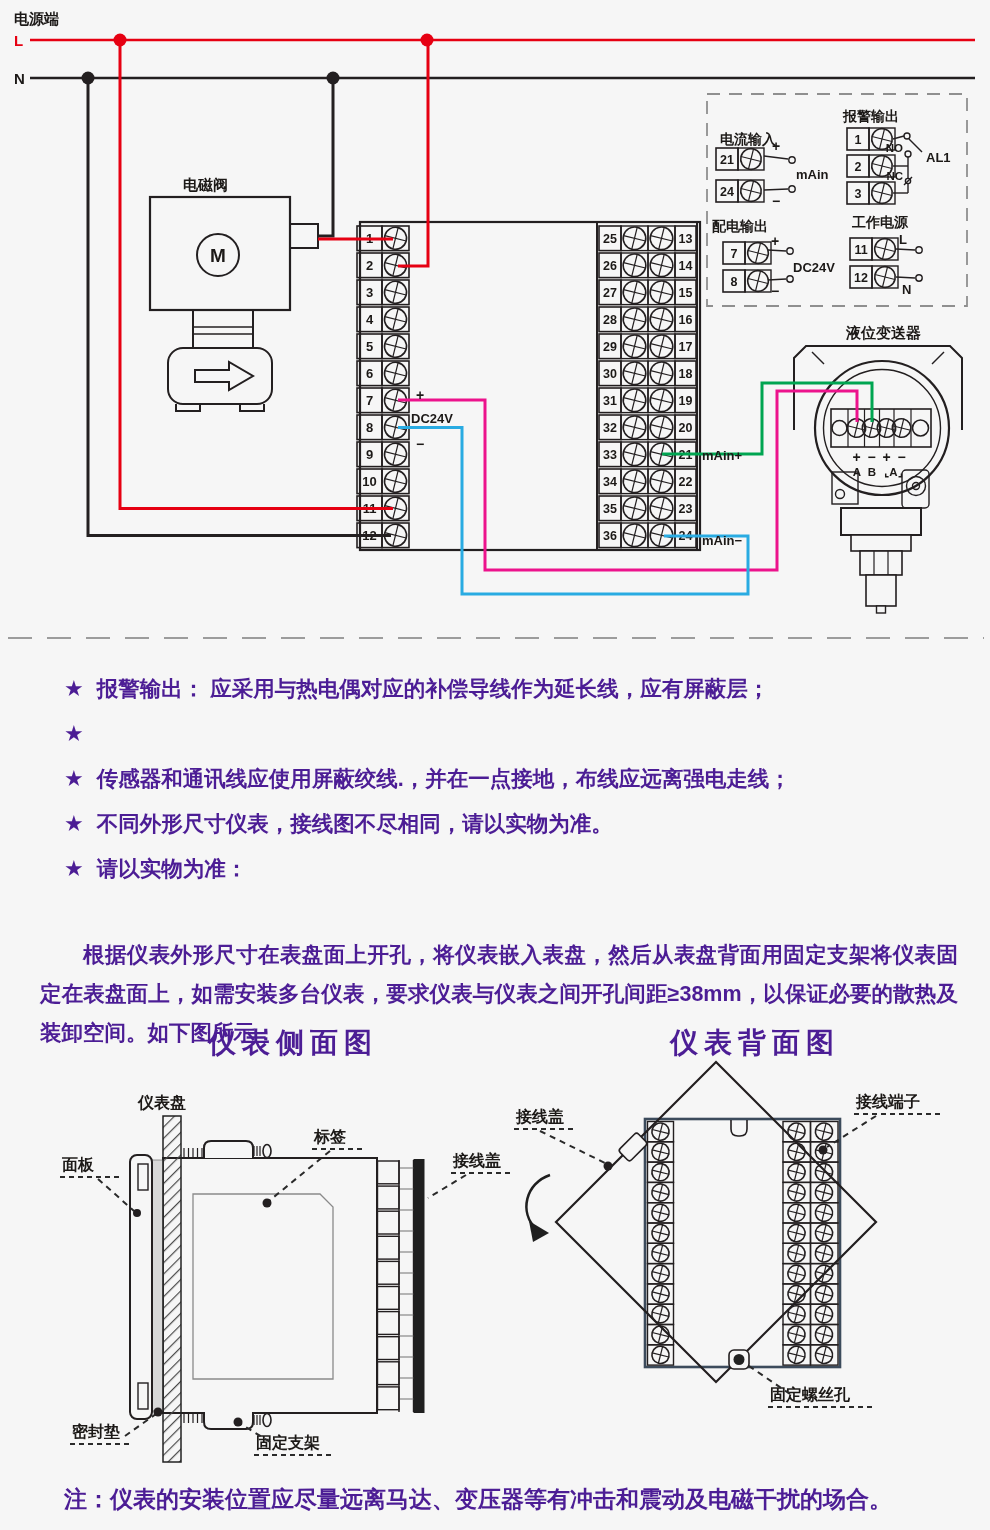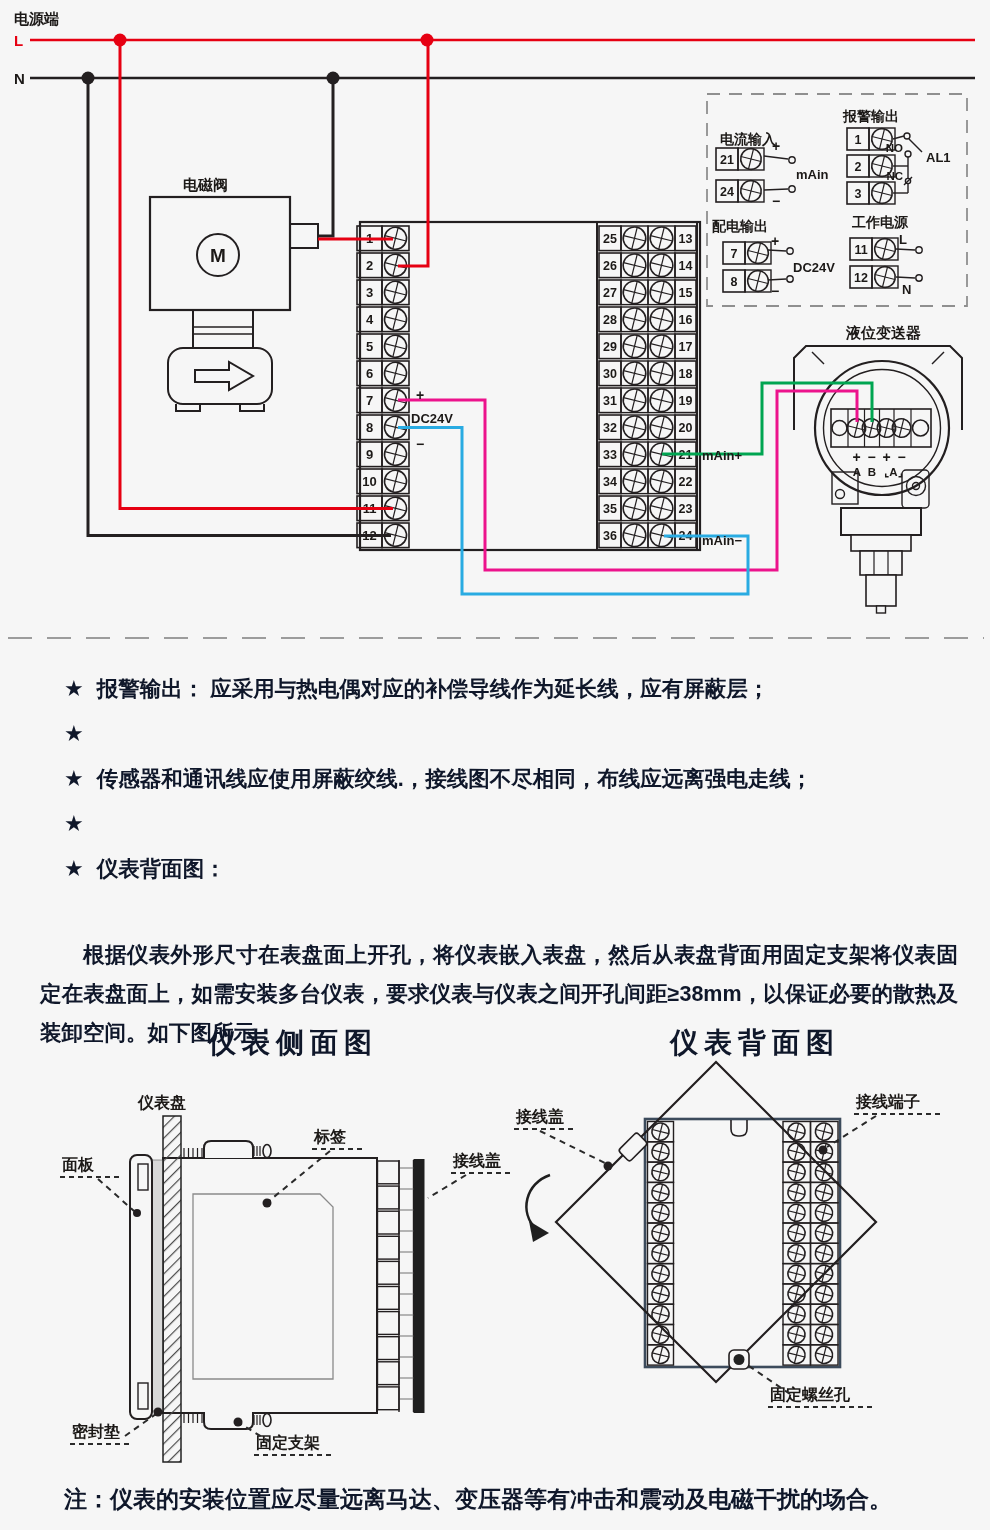--- a/index.html
+++ b/index.html
@@ -1,17 +1,17 @@
 <!DOCTYPE html>
 <html><head>
 <meta charset="utf-8">
 <style>
   html,body{margin:0;padding:0;background:#fff;}
   .page{position:relative;width:990px;height:1530px;background:#f6f6f6;overflow:hidden;
-        font-family:"Liberation Sans","DejaVu Sans",sans-serif;color:#0f172a;}
+        font-family:"Liberation Sans","DejaVu Sans",sans-serif;color:#4c1d95;}
   svg text{font-family:"Liberation Sans","DejaVu Sans",sans-serif;fill:#1c1917;}
   .k{stroke:#231f20;fill:none}
   .w1{stroke-width:1.2}.w14{stroke-width:1.4}.w16{stroke-width:1.6}.w2{stroke-width:2}
   .w22{stroke-width:2.2}
   .wire{fill:none;stroke-width:3;stroke-linecap:butt}
   .wire2{fill:none;stroke-width:2.6}
   .red{stroke:#e60012}.grn{stroke:#00a551}.mag{stroke:#ec138c}.cyn{stroke:#29abe2}.blk{stroke:#231f20}
   .fill-red{fill:#e60012}.fill-blk{fill:#231f20}
   .gray-dash{stroke:#8f8f8f;stroke-width:1.8;stroke-dasharray:13 9;fill:none}
   .sep{stroke:#9c9c9c;stroke-width:2.2;stroke-dasharray:24 15}.t13{font-size:13px;font-weight:bold}
@@ -569,30 +569,31 @@
         <span class="star">★</span>
         <span>报警输出： 应采用与热电偶对应的补偿导线作为延长线，应有屏蔽层；</span>
       </div>
 
       <div class="note-line">
         <span class="star">★</span>
       </div>
 
       <div class="note-line">
         <span class="star">★</span>
-        <span>传感器和通讯线应使用屏蔽绞线.，接线图不尽相同，布线应远离强电走线；</span>
+        <span>传感器和通讯线应使用屏蔽绞线.，并在一点接地，布线应远离强电走线；</span>
       </div>
 
       <div class="note-line">
         <span class="star">★</span>
+        <span>不同外形尺寸仪表，接线图不尽相同，请以实物为准。</span>
       </div>
 
       <div class="note-line">
         <span class="star">★</span>
-        <span>仪表背面图：</span>
+        <span>请以实物为准：</span>
       </div>
     </div>
 
   <div class="para">根据仪表外形尺寸在表盘面上开孔，将仪表嵌入表盘，然后从表盘背面用固定支架将仪表固定在表盘面上，如需安装多台仪表，要求仪表与仪表之间开孔间距≥38mm，以保证必要的散热及装卸空间。如下图所示：</div>
 
   <div class="fig-title side">仪表侧面图</div>
   <div class="fig-title back">仪表背面图</div>
 
   
   <svg width="990" height="425" viewBox="0 1055 990 425" style="position:absolute;left:0;top:1055px;">

